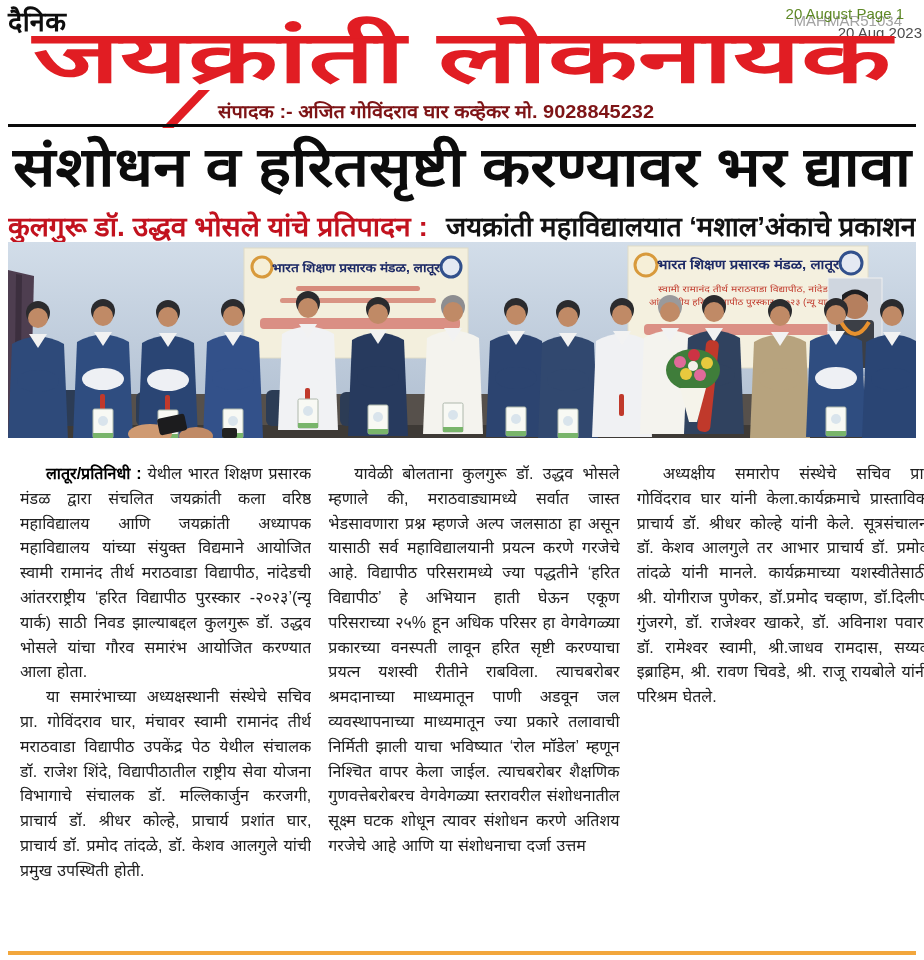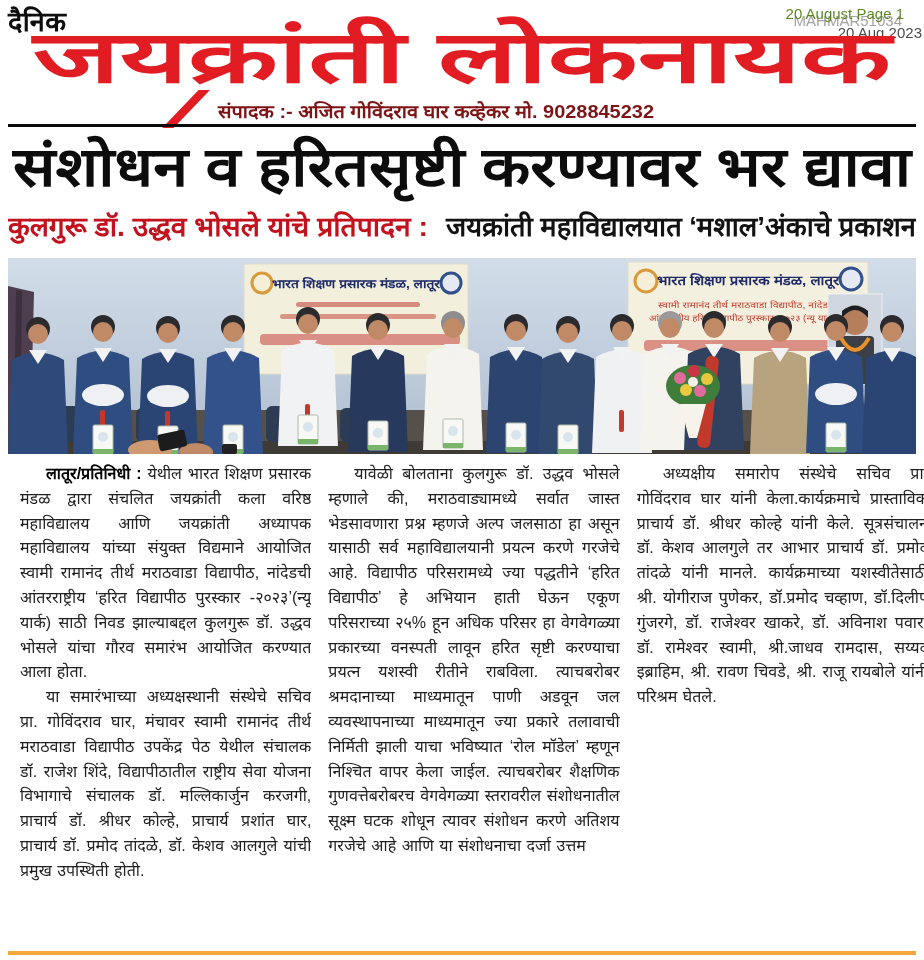--- a/index.html
+++ b/index.html
@@ -18,21 +18,21 @@
   .date-label { right:2px;  top:24px; font-size:15px; color:#4c4c4c; }
   .masthead-svg { left:8px; top:10px; }
   .editor-svg   { left:8px; top:98px; }
   .head-rule { left:8px; top:124px; width:908px; height:3px; background:#0b0b0b; }
   .red-swoosh { left:158px; top:90px; width:52px; height:38px; background:#e11d23;
                 clip-path:polygon(78% 0,100% 0,30% 100%,8% 100%); }
   .headline-svg { left:8px; top:128px; }
   .subhead-svg  { left:8px; top:205px; }
 
   
-  .photo-wrap { left:8px; top:258px; width:908px; height:196px; }
+  .photo-wrap { left:8px; top:242px; width:908px; height:196px; }
   .photo-wrap svg { display:block; }
 
   
   .article { left:20px; top:462px; width:908px; height:486px; display:flex; gap:17px; overflow:hidden; }
   .col { flex:1 1 0; overflow:hidden; }
   .col p {
     font-size:16px; line-height:1.55; text-align:justify; color:#1f1f1f;
     text-indent:26px; word-spacing:1px;
   }
   .col p.noindent { text-indent:0; }

